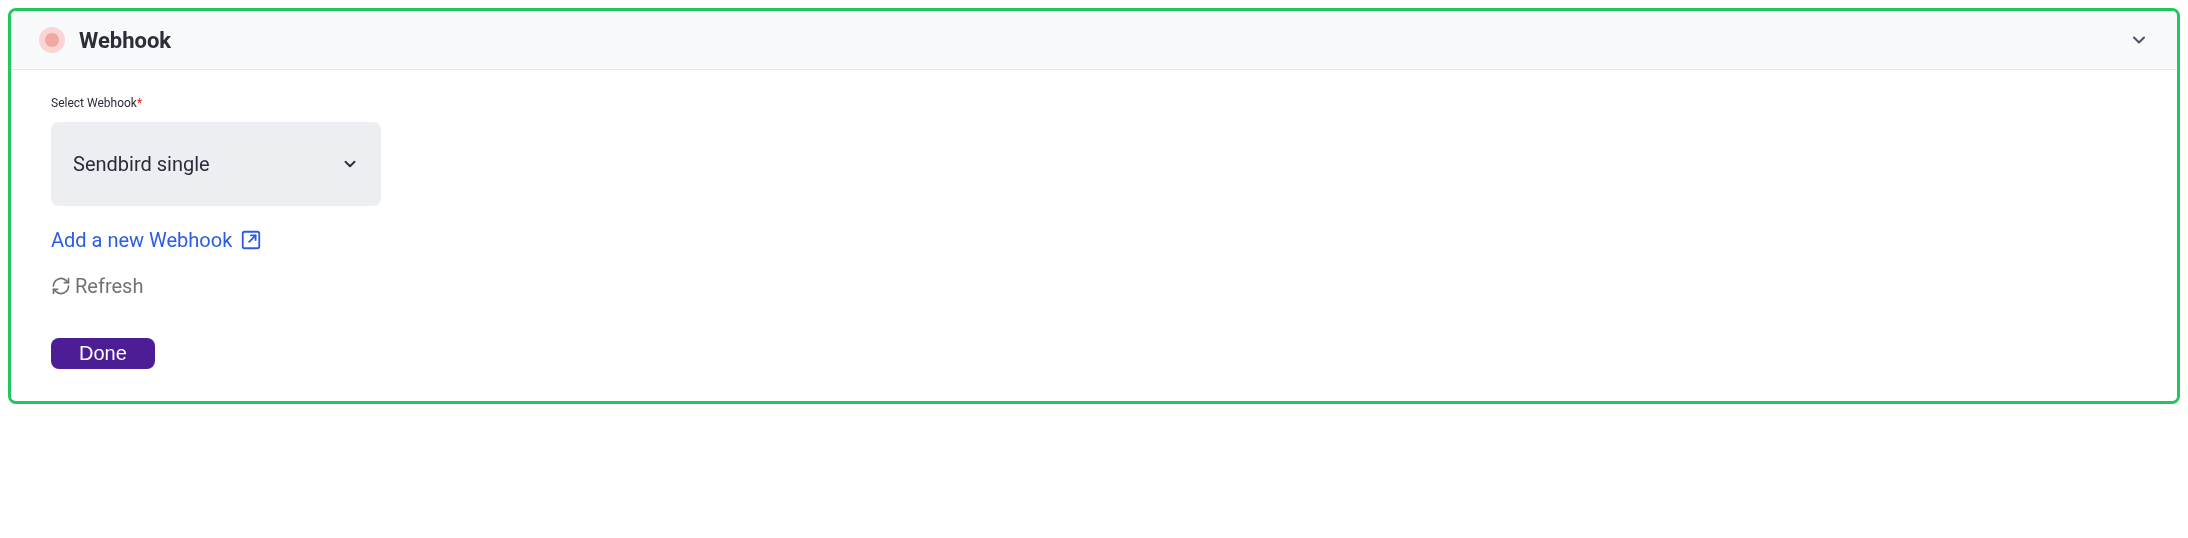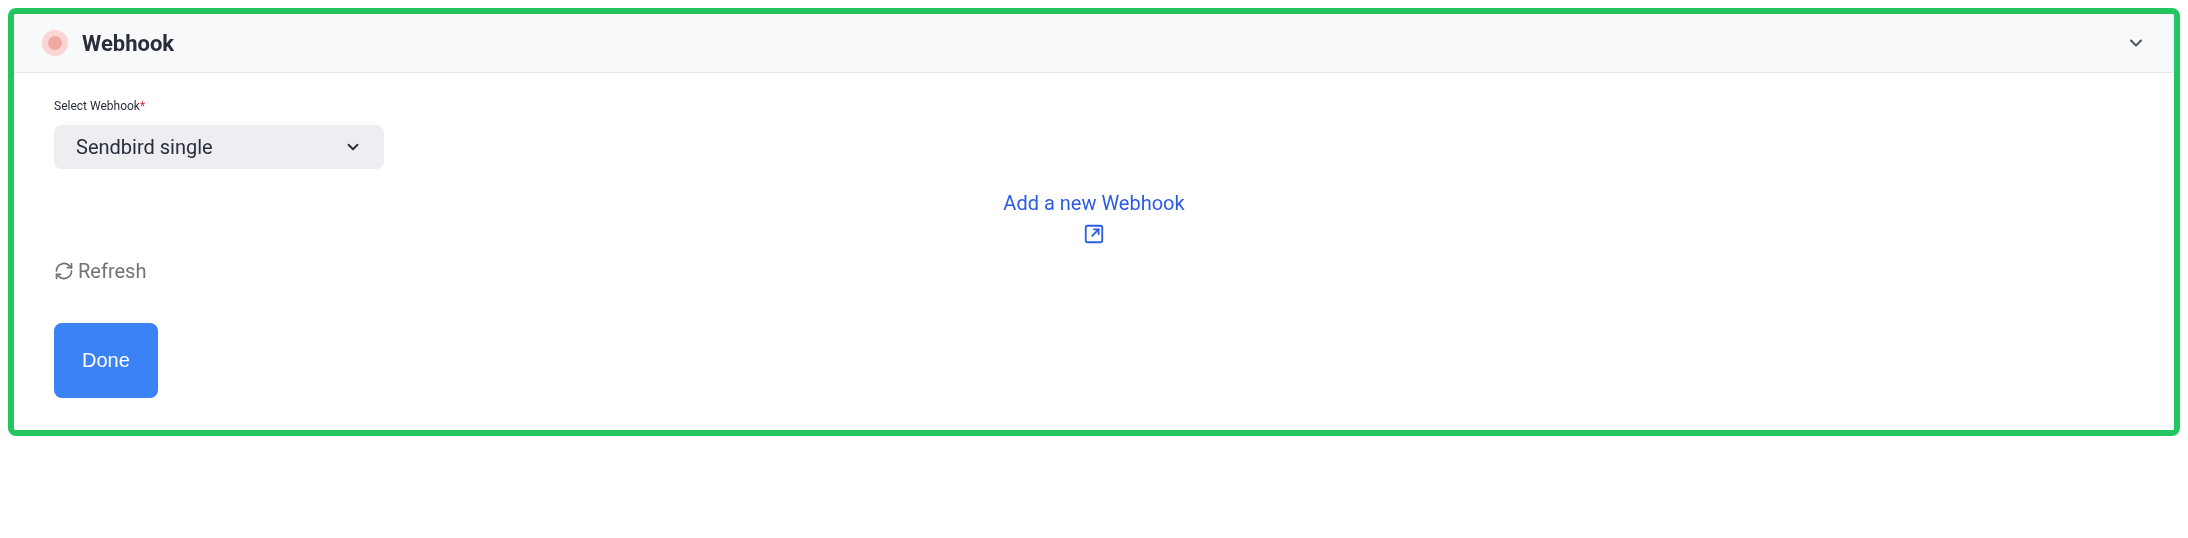--- a/index.html
+++ b/index.html
@@ -6,21 +6,21 @@
     box-sizing: border-box;
     margin: 0;
     padding: 0;
   }
   body {
     font-family: -apple-system, BlinkMacSystemFont, "Segoe UI", Roboto, Helvetica, Arial, sans-serif;
     background: #fff;
     padding: 8px;
   }
   .panel {
-    border: 6px solid #22c55e;
+    border: 3px solid #22c55e;
     border-radius: 8px;
     overflow: hidden;
   }
   .panel-header {
     background: #f8f9fb;
     border-bottom: 1px solid #e5e7eb;
     display: flex;
     align-items: center;
     justify-content: space-between;
     padding: 16px 28px;
@@ -69,40 +69,39 @@
   }
   .required-star {
     color: #e02424;
   }
   .select-box {
     display: inline-flex;
     align-items: center;
     justify-content: space-between;
     background: #eceef2;
     border-radius: 8px;
-    padding: 10px 22px;
+    padding: 30px 22px;
     min-width: 330px;
     cursor: pointer;
     margin-bottom: 22px;
   }
   .select-value {
     font-size: 20px;
     color: #2a2d3a;
   }
   .select-chevron {
     color: #2a2d3a;
     width: 18px;
     height: 18px;
   }
   .link-row {
     display: flex;
     align-items: center;
     gap: 8px;
-    margin-bottom: 14px;
-    flex-direction: column;
+    margin-bottom: 22px;
   }
   .link-text {
     color: #2b5ce6;
     font-size: 20px;
     cursor: pointer;
   }
   .external-icon {
     width: 22px;
     height: 22px;
     color: #2b5ce6;
@@ -125,25 +124,25 @@
     color: #737373;
   }
   .refresh-icon {
     width: 20px;
     height: 20px;
   }
   .refresh-label {
     font-size: 20px;
   }
   .done-button {
-    background: #3b82f6;
+    background: #4c1d95;
     color: #fff;
     border: none;
     border-radius: 8px;
-    padding: 26px 28px;
+    padding: 4px 28px;
     font-size: 20px;
     cursor: pointer;
   }
 </style>
 </head>
 <body>
 
 <div class="panel">
   <div class="panel-header">
     <div class="header-left">

